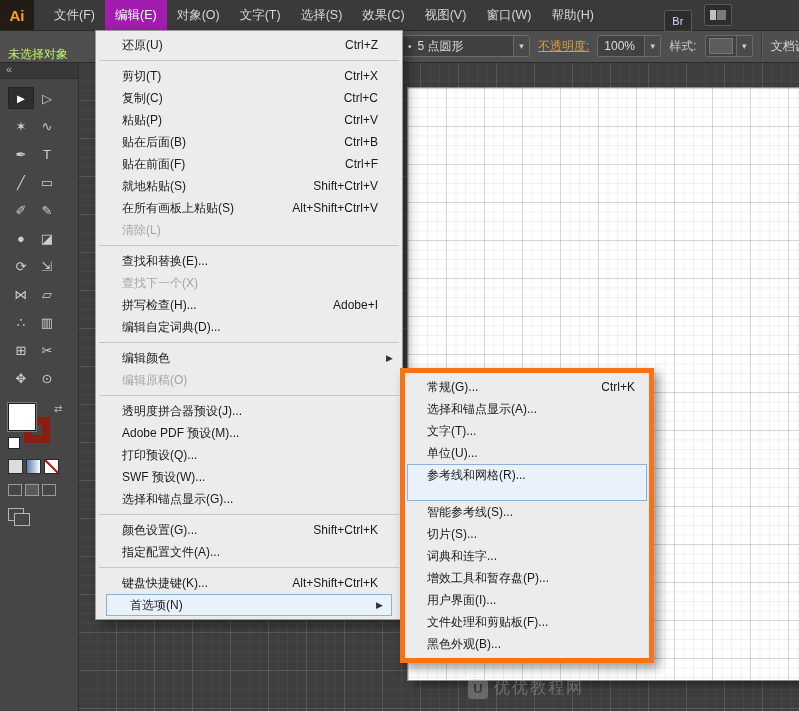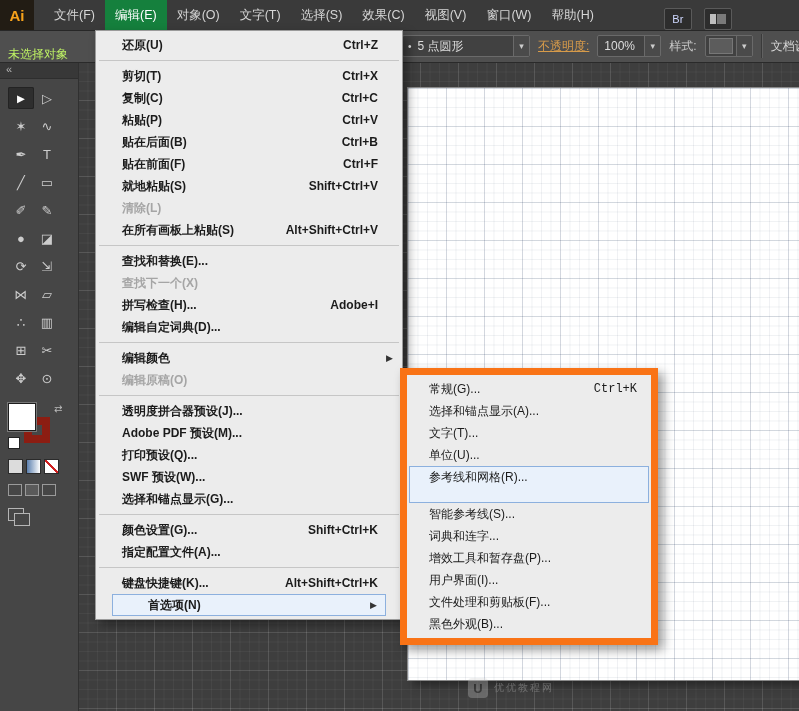--- a/index.html
+++ b/index.html
@@ -1,25 +1,25 @@
 <!DOCTYPE html>
 <html><head>
 <meta charset="utf-8">
 <style>
   html,body{margin:0;padding:0;background:#222;}
   .app{position:relative;width:799px;height:711px;background:#3d3d3d;overflow:hidden;
        font-family:"Liberation Sans","DejaVu Sans",sans-serif;user-select:none;}
 
   
   .menubar{position:absolute;left:0;top:0;width:799px;height:30px;background:#3a3a3a;
-           border-bottom:1px solid #272727;display:flex;align-items:flex-end;color:#d6d6d6;font-size:12.5px;z-index:20;}
+           border-bottom:1px solid #272727;display:flex;align-items:center;color:#d6d6d6;font-size:12.5px;z-index:20;}
   .ai-logo{width:34px;height:30px;background:#221c14;color:#f7a21b;font-weight:bold;font-size:15px;
            display:flex;align-items:center;justify-content:center;margin-right:10px;}
   .mb-item{padding:0 10px;height:30px;line-height:30px;cursor:default;white-space:nowrap;}
-  .mb-item.active{background:#15803d;color:#fff;}
+  .mb-item.active{background:#a21caf;color:#fff;}
   .bridge{margin-left:60px;width:26px;height:20px;background:#2d2d2d;border:1px solid #5a5a5a;border-radius:2px;
           color:#cfd8ff;font-size:11px;display:flex;align-items:center;justify-content:center;margin-top:12px;}
   .ws-icon{margin-left:12px;width:26px;height:20px;border:1px solid #5a5a5a;border-radius:2px;background:#2d2d2d;
            display:flex;align-items:center;justify-content:center;gap:1px;}
   .ws-icon i{display:block;width:6px;height:10px;background:#bfbfbf;}
   .ws-icon i.b{background:#7a7a7a;height:10px;width:9px;}
 
   
   .controlbar{position:absolute;left:0;top:30px;width:799px;height:32px;background:#4f4f4f;
               border-bottom:1px solid #2a2a2a;color:#c9c9c9;font-size:12px;z-index:5;}
@@ -80,41 +80,41 @@
     background-image:
       linear-gradient(to right, rgba(60,80,110,.16) 1px, transparent 1px),
       linear-gradient(to bottom, rgba(60,80,110,.16) 1px, transparent 1px),
       linear-gradient(to right, rgba(60,80,110,.08) 1px, transparent 1px),
       linear-gradient(to bottom, rgba(60,80,110,.08) 1px, transparent 1px);
     background-size:38px 38px,38px 38px,9.5px 9.5px,9.5px 9.5px;
     box-shadow:0 0 0 1px #8a8a8a, 5px 5px 9px rgba(0,0,0,.4);}
 
   
   .menu-panel{position:absolute;left:95px;top:30px;width:306px;background:#ececec;border:1px solid #9b9b9b;
-              box-shadow:5px 5px 10px rgba(0,0,0,.4);padding:3px 0;z-index:30;font-size:12px;color:#1b1b1b;font-weight:bold;}
+              box-shadow:5px 5px 10px rgba(0,0,0,.4);padding:3px 0;z-index:30;font-size:12px;color:#1b1b1b;}
   .mi{height:22px;display:flex;align-items:center;padding:0 24px 0 26px;position:relative;cursor:default;}
   .mi .ml{white-space:nowrap;}
   .mi .ms{margin-left:auto;white-space:nowrap;color:#1b1b1b;}
   .mi.d{color:#a5a5a5;}
   .mi.d .ms{color:#a5a5a5;}
   .msep{height:1px;background:#c6c6c6;margin:4px 3px;}
-  .mi.h{background:#e9f1fb;box-shadow:inset 0 0 0 1px #8cb0de;margin:0 16px;padding:0 22px 0 36px;}
+  .mi.h{background:#e9f1fb;box-shadow:inset 0 0 0 1px #8cb0de;margin:0 10px;padding:0 22px 0 24px;}
   .arr{position:absolute;right:9px;top:50%;transform:translateY(-50%);font-size:9px;color:#333;}
   .arr::after{content:"▶";}
-  .submenu{position:absolute;left:400px;top:368px;width:244px;background:#ececec;border:7px solid #f97316;
+  .submenu{position:absolute;left:400px;top:368px;width:244px;background:#ececec;border:5px solid #f97316;
            box-shadow:5px 5px 10px rgba(0,0,0,.4);padding:3px 0;z-index:31;font-size:12px;color:#1b1b1b;}
   .smi{height:22px;display:flex;align-items:center;padding:0 14px 0 22px;position:relative;cursor:default;}
-  .smi .ms{margin-left:auto;font-family:Liberation Mono, monospace;}
+  .smi .ms{margin-left:auto;}
   .smi.h{background:#e9f1fb;box-shadow:inset 0 0 0 1px #8cb0de;margin:0 2px;padding:0 12px 15px 20px;}
 
   
   .watermark{position:absolute;left:468px;top:678px;display:flex;align-items:center;gap:6px;opacity:.3;z-index:2;}
   .wm-badge{width:20px;height:20px;border-radius:4px;background:#cfcfcf;color:#333;font-weight:bold;font-size:13px;
             display:flex;align-items:center;justify-content:center;}
-  .wm-text{color:#e0e0e0;font-size:10px;letter-spacing:2px;}
+  .wm-text{color:#e0e0e0;font-size:16px;letter-spacing:2px;}
 </style>
 </head>
 <body>
 
 <div class="app">
 
   <div class="menubar">
     <div class="ai-logo">Ai</div>
     <div class="mb-item">文件(F)</div>
     <div class="mb-item active">编辑(E)</div>
@@ -235,28 +235,28 @@
         <span class="ms">Ctrl+B</span>
       </div>
     <div class="mi">
         <span class="ml">贴在前面(F)</span>
         <span class="ms">Ctrl+F</span>
       </div>
     <div class="mi">
         <span class="ml">就地粘贴(S)</span>
         <span class="ms">Shift+Ctrl+V</span>
       </div>
+    <div class="mi">
+        <span class="ml">在所有画板上粘贴(S)</span>
+        <span class="ms">Alt+Shift+Ctrl+V</span>
+      </div>
     <div class="mi d">
         <span class="ml">清除(L)</span>
         <span class="ms"></span>
       </div>
-    <div class="mi">
-        <span class="ml">在所有画板上粘贴(S)</span>
-        <span class="ms">Alt+Shift+Ctrl+V</span>
-      </div>
     <div class="msep"></div>
     <div class="mi">
         <span class="ml">查找和替换(E)...</span>
         <span class="ms"></span>
       </div>
     <div class="mi d">
         <span class="ml">查找下一个(X)</span>
         <span class="ms"></span>
       </div>
     <div class="mi">
@@ -324,20 +324,23 @@
     <div class="smi">
         <span class="ml">单位(U)...</span>
       </div>
     <div class="smi h">
         <span class="ml">参考线和网格(R)...</span>
       </div>
     <div class="smi">
         <span class="ml">智能参考线(S)...</span>
       </div>
     <div class="smi">
+        <span class="ml">切片(S)...</span>
+      </div>
+    <div class="smi">
         <span class="ml">词典和连字...</span>
       </div>
     <div class="smi">
         <span class="ml">增效工具和暂存盘(P)...</span>
       </div>
     <div class="smi">
         <span class="ml">用户界面(I)...</span>
       </div>
     <div class="smi">
         <span class="ml">文件处理和剪贴板(F)...</span>

